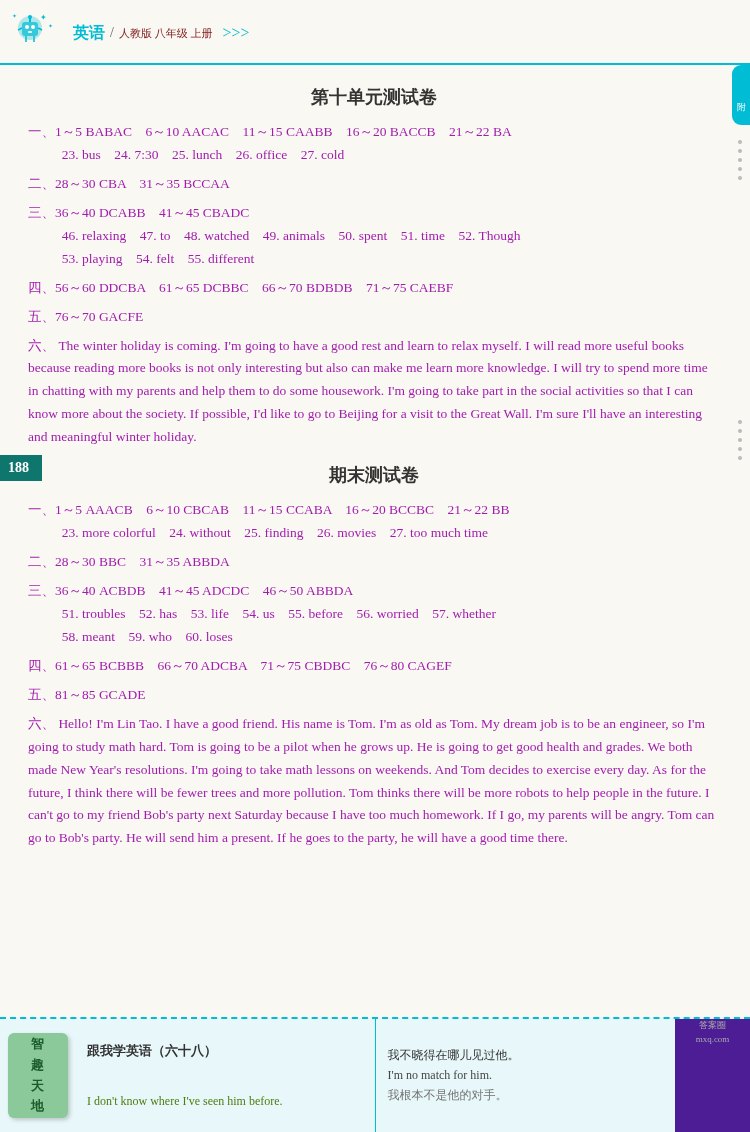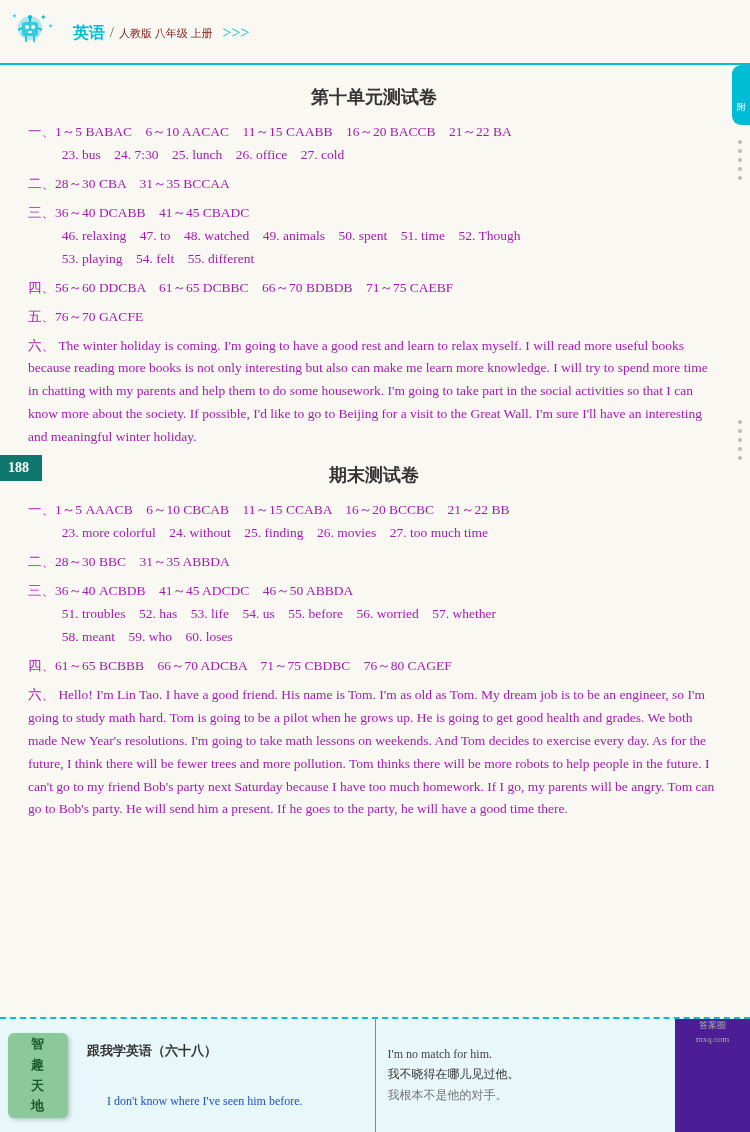--- a/index.html
+++ b/index.html
@@ -186,20 +186,23 @@
     <div class="answer-block">
       <span class="row-label">三、</span><span>36～40 ACBDB　41～45 ADCDC　46～50 ABBDA</span><br>
       <span style="margin-left:2.5em;">51. troubles　52. has　53. life　54. us　55. before　56. worried　57. whether</span><br>
       <span style="margin-left:2.5em;">58. meant　59. who　60. loses</span>
     </div>
 
     <div class="answer-block">
       <span class="row-label">四、</span><span>61～65 BCBBB　66～70 ADCBA　71～75 CBDBC　76～80 CAGEF</span>
     </div>
 
+    <div class="answer-block">
+      <span class="row-label">五、</span><span>81～85 GCADE</span>
+    </div>
 
     <div class="answer-block">
       <span class="row-label">六、</span>
       <span>Hello! I'm Lin Tao. I have a good friend. His name is Tom. I'm as old as Tom. My dream job is to be an engineer, so I'm going to study math hard. Tom is going to be a pilot when he grows up. He is going to get good health and grades. We both made New Year's resolutions. I'm going to take math lessons on weekends. And Tom decides to exercise every day. As for the future, I think there will be fewer trees and more pollution. Tom thinks there will be more robots to help people in the future. I can't go to my friend Bob's party next Saturday because I have too much homework. If I go, my parents will be angry. Tom can go to Bob's party. He will send him a present. If he goes to the party, he will have a good time there.</span>
     </div>
 
     <div style="height:15px;"></div>
 
   </div>
 
@@ -208,26 +211,26 @@
   <div style="position:absolute;bottom:0;left:0;right:0;height:115px;background:#e8f8fa;border-top:2px dashed #00bcd4;display:flex;align-items:stretch;">
 
     <div style="width:75px;display:flex;align-items:center;justify-content:center;padding:5px;">
       <div style="width:60px;height:85px;background:#8bc89a;border-radius:6px;display:flex;flex-direction:column;align-items:center;justify-content:center;box-shadow:2px 2px 4px rgba(0,0,0,0.2);">
         <span style="font-size:13px;color:#1a5c2a;font-weight:bold;line-height:1.6;text-align:center;">智<br>趣<br>天<br>地</span>
       </div>
     </div>
 
     <div style="flex:1;padding:8px 12px;display:flex;flex-direction:column;justify-content:center;border-right:1px solid #00bcd4;gap:28px;">
       <div style="font-size:13px;color:#333;font-weight:bold;margin-bottom:6px;">跟我学英语（六十八）</div>
-      <div style="font-size:12px;color:#1d4ed8;margin-left:20px;">I don't know where I've seen him before.</div>
+      <div style="font-size:12px;color:#4d7c0f;">I don't know where I've seen him before.</div>
     </div>
 
     <div style="flex:1;padding:8px 12px;display:flex;flex-direction:column;justify-content:center;">
+      <div style="font-size:12px;color:#333;margin-bottom:4px;">我不晓得在哪儿见过他。</div>
       <div style="font-size:12px;color:#444;margin-bottom:4px;">I'm no match for him.</div>
-      <div style="font-size:12px;color:#333;margin-bottom:4px;">我不晓得在哪儿见过他。</div>
       <div style="font-size:12px;color:#737373;">我根本不是他的对手。</div>
     </div>
 
     <div style="width:75px;background:#4c1d95;display:flex;align-items:flex-start;justify-content:center;">
       <div style="color:#aaa;font-size:9px;text-align:center;line-height:1.5;">答案圈<br>mxq.com</div>
     </div>
 
   </div>
 
 </div>

